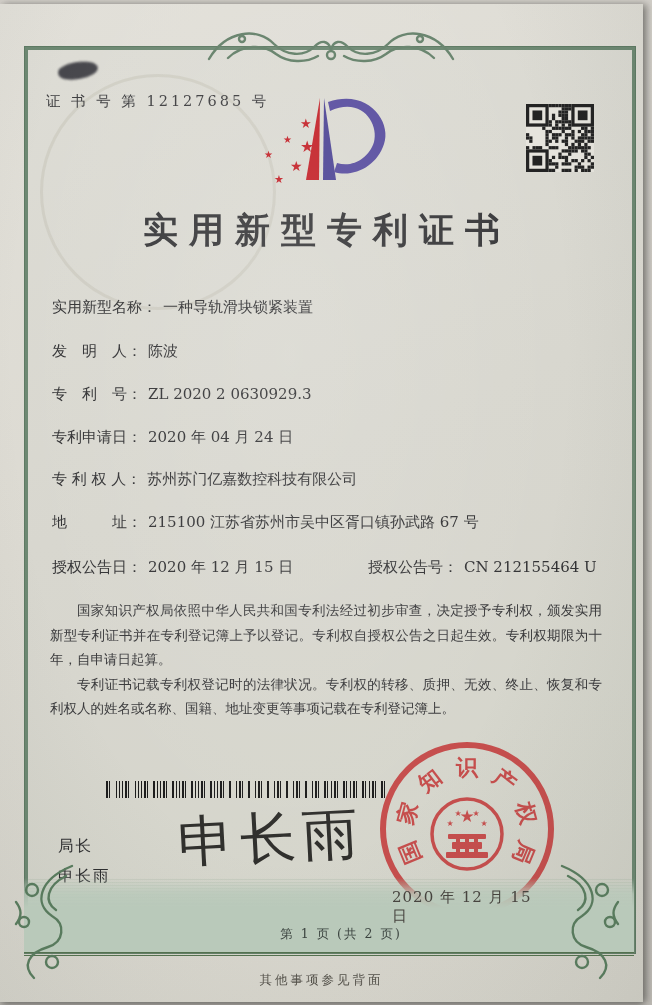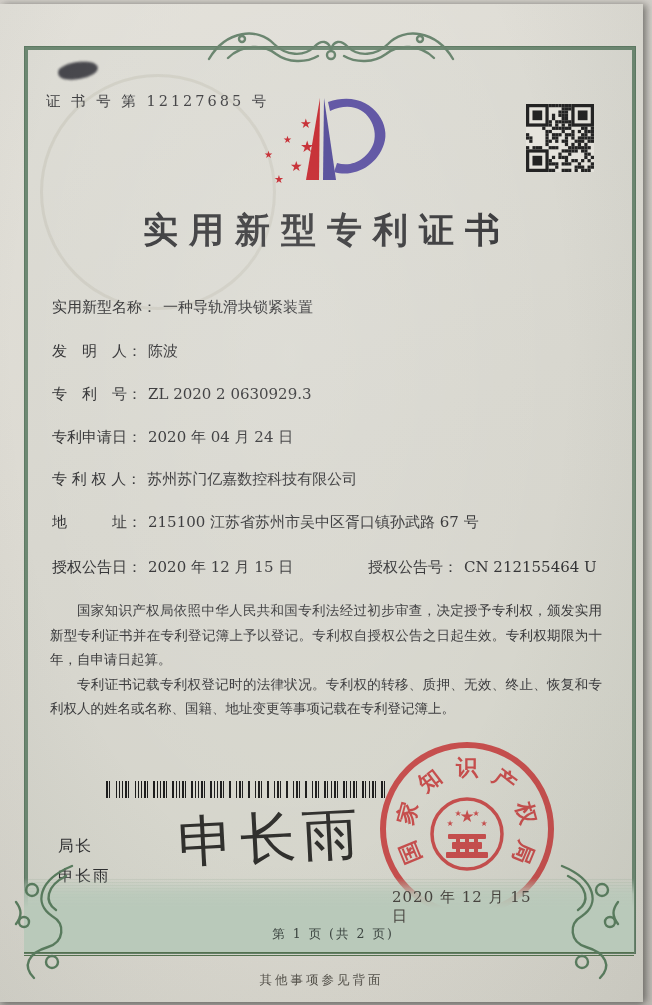--- a/index.html
+++ b/index.html
@@ -37,21 +37,21 @@
   .signature{position:absolute;left:178px;top:796px;width:230px;font-size:56px;color:#232220;
          transform:rotate(-3deg);letter-spacing:6px;font-weight:500;opacity:.92;}
   .seal{position:absolute;left:376px;top:734px;width:182px;height:182px;opacity:.88;}
   .seal-ch{font-size:22px;font-weight:bold;fill:#c43c3c;}
   .seal-date{position:absolute;left:392px;top:884px;width:160px;font-size:15px;color:#47443f;
          letter-spacing:1px;z-index:5;}
   .band{position:absolute;left:24px;top:874px;width:610px;height:74px;z-index:1;
          background:linear-gradient(180deg,rgba(185,201,186,0) 0,rgba(185,201,186,.85) 16px,#b9c9ba 30px),
                     repeating-linear-gradient(0deg,rgba(80,120,85,.10) 0 1px,rgba(0,0,0,0) 1px 3px);
          border-bottom:4px double #54714f;}
-  .page-num{position:absolute;left:4px;width:100%;top:48px;text-align:center;font-size:12.5px;
+  .page-num{position:absolute;left:12px;width:100%;top:48px;text-align:center;font-size:12.5px;
          color:#3c4440;letter-spacing:2px;z-index:6;}
   .flourish{position:absolute;width:74px;height:120px;z-index:4;}
   .flourish.left{left:8px;top:858px;}
   .flourish.right{left:552px;top:858px;transform:scaleX(-1);}
   .top-ornament{position:absolute;left:206px;top:14px;width:250px;height:54px;z-index:3;}
   .back-note{position:absolute;left:0;width:100%;top:968px;text-align:center;font-size:12.5px;
          color:#54514a;letter-spacing:3px;}
   .star{fill:#c4242b;}
 </style>
 </head>

